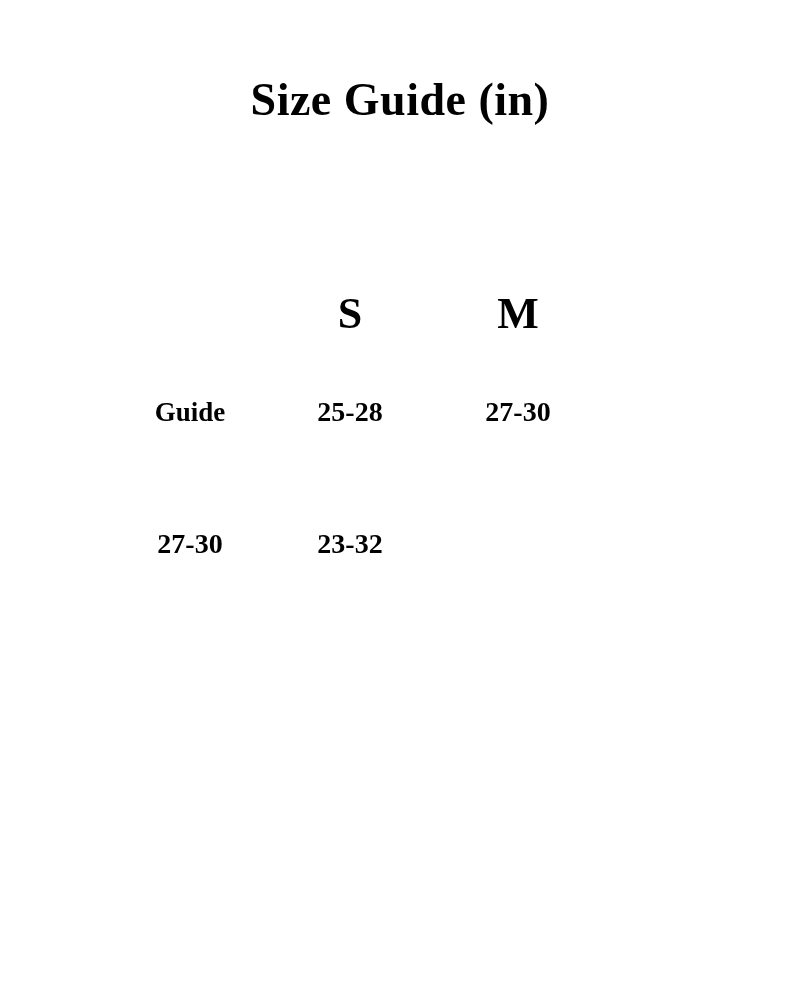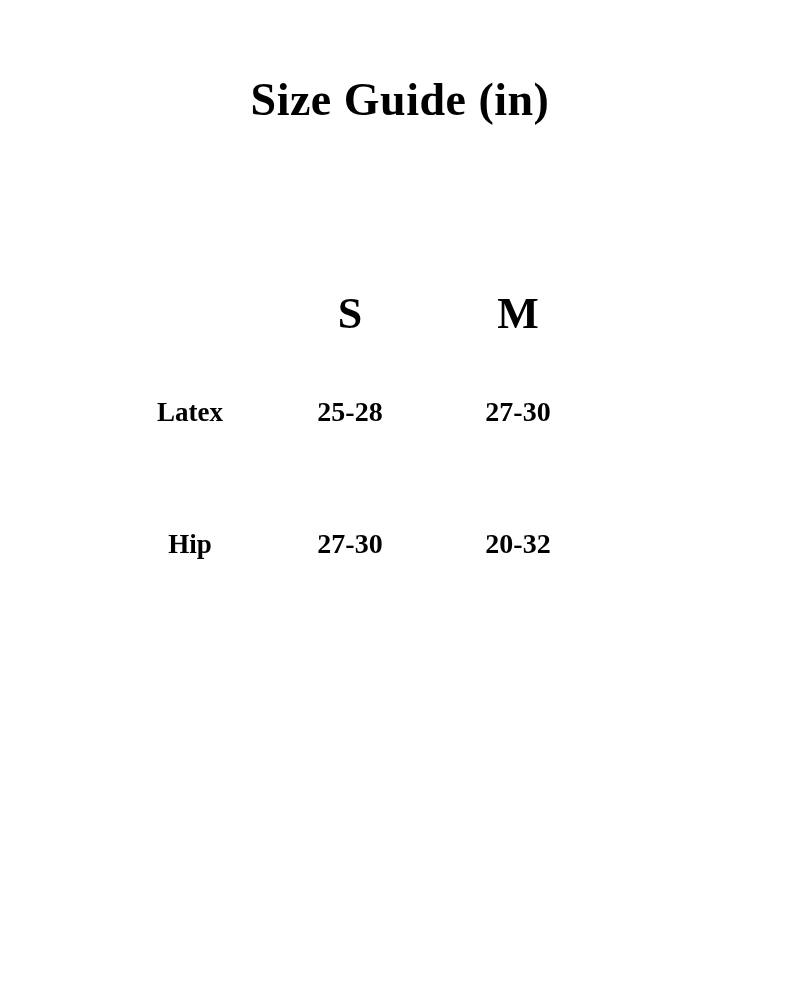--- a/index.html
+++ b/index.html
@@ -76,27 +76,26 @@
 
   <section class="size-table">
 
     <div class="trow header-row">
       <div class="cell"></div>
       <div class="cell col-head">S</div>
       <div class="cell col-head">M</div>
     </div>
 
     <div class="trow data-row row-waist">
-      <div class="cell row-label">Latex</div>
+      <div class="cell row-label">Guide</div>
       <div class="cell value">25-28</div>
       <div class="cell value">27-30</div>
     </div>
 
     <div class="trow data-row row-hip">
-      <div class="cell row-label">Hip</div>
       <div class="cell value">27-30</div>
-      <div class="cell value">20-32</div>
+      <div class="cell value">23-32</div>
     </div>
 
   </section>
 
 
 </div>
 
 </body></html>

